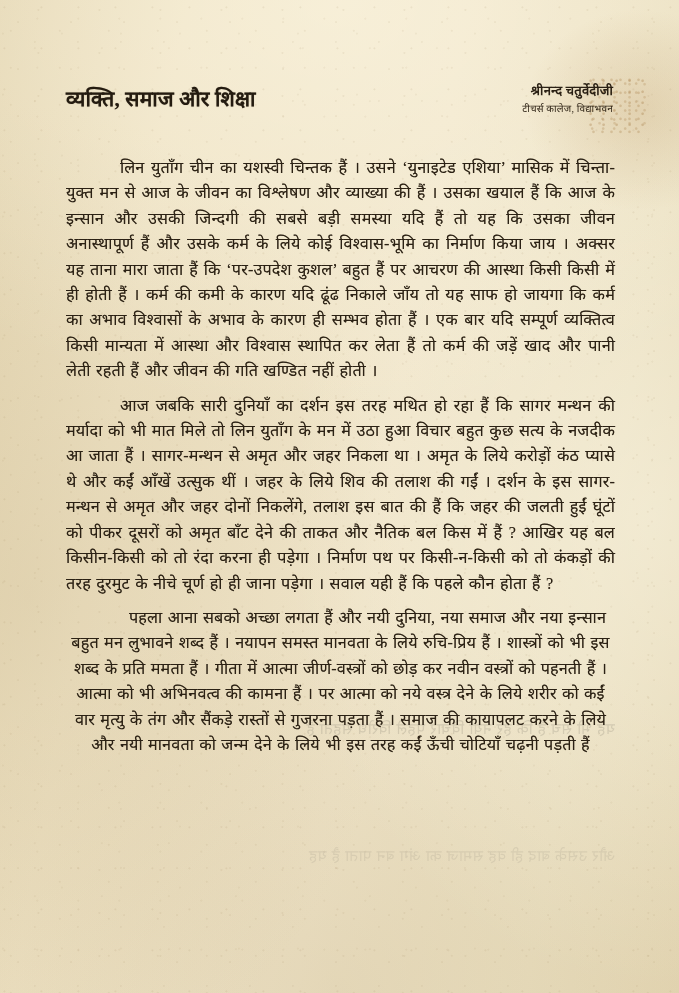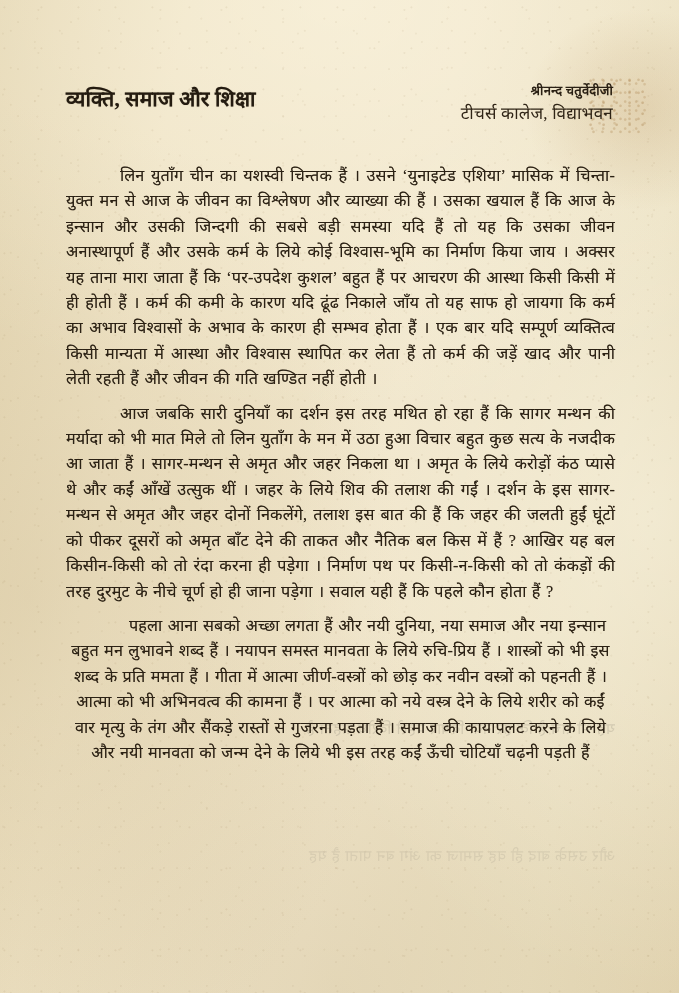--- a/index.html
+++ b/index.html
@@ -105,33 +105,32 @@
     line-height: 1.42;
   }
   .author {
     font-size: 13px;
     font-weight: bold;
     color: #2a2014;
     letter-spacing: 0.2px;
     display: block;
   }
   .affiliation {
-    font-size: 17px;
+    font-size: 10px;
     color: #2f2416;
     letter-spacing: 0.2px;
     display: block;
     margin-top: 2px;
   }
 
   .body {
     position: absolute;
     left: 66px;
     top: 156px;
     width: 549px;
-    margin-top: 8px;
   }
 
   .para {
     margin: 0 0 0 0;
     font-size: 16.2px;
     line-height: 25.4px;
     text-align: justify;
     text-justify: inter-word;
     text-indent: 54px;
     letter-spacing: 0.15px;

